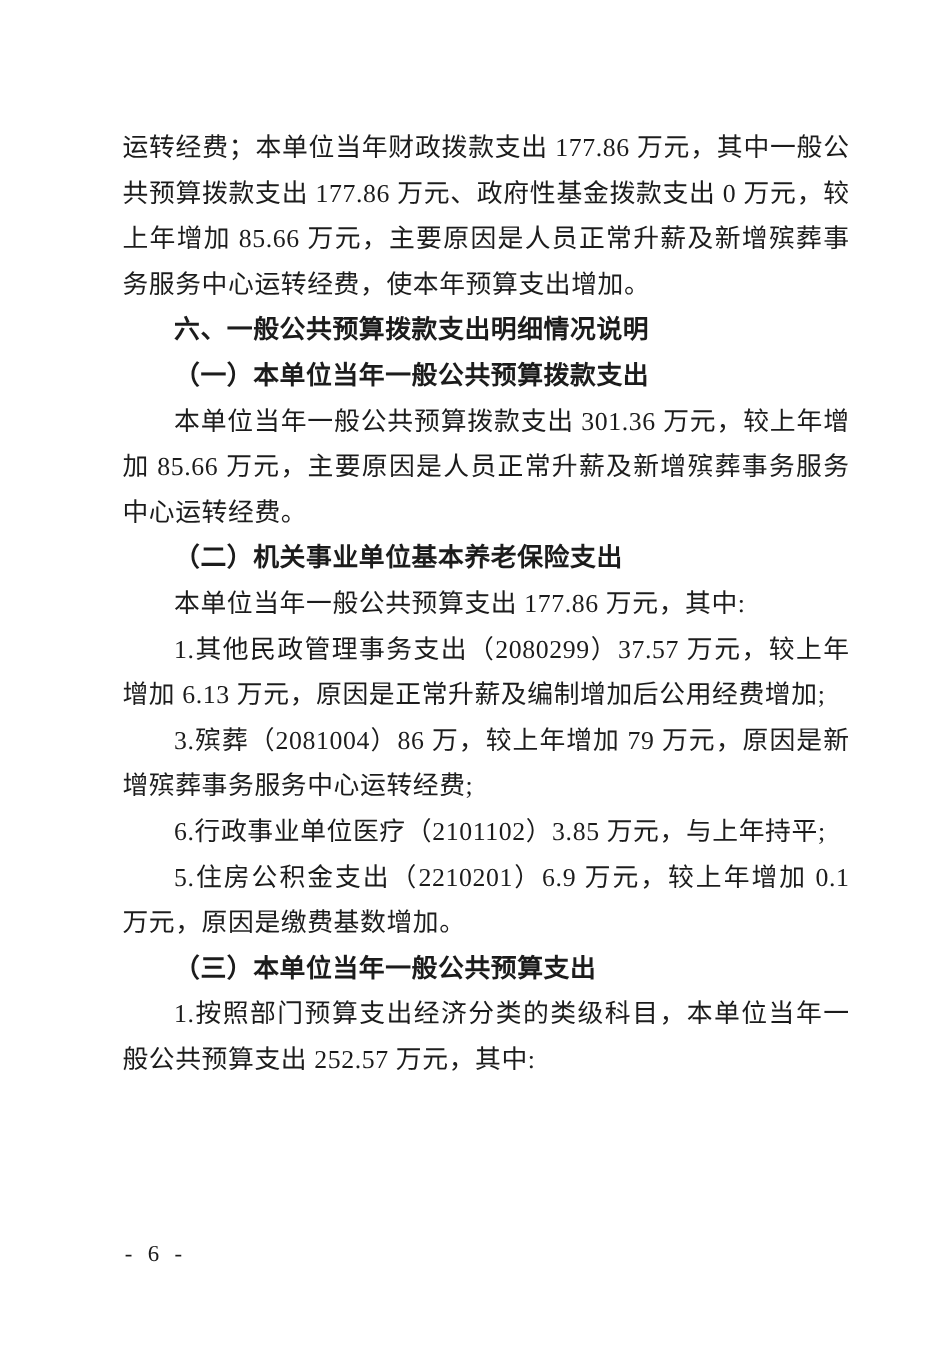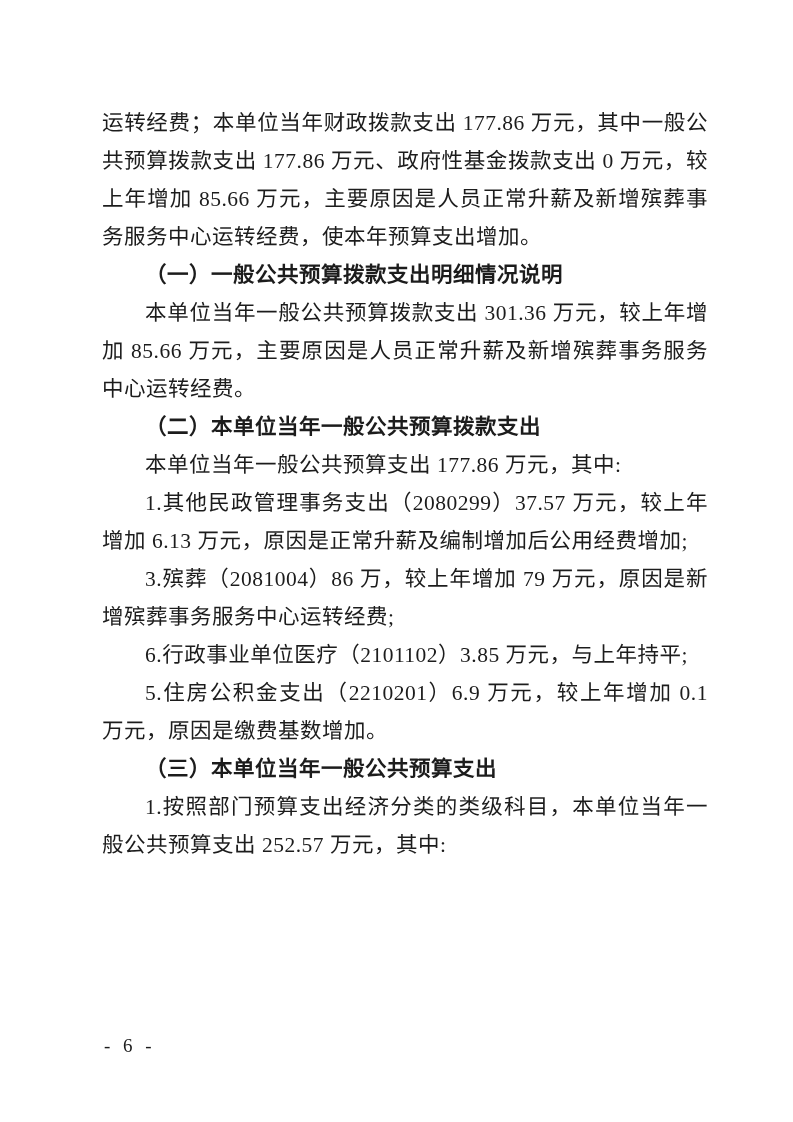--- a/index.html
+++ b/index.html
@@ -56,23 +56,24 @@
     color: #1c1c1c;
     font-family: "Liberation Serif", "DejaVu Serif", serif;
   }
 </style>
 </head>
 <body>
 
 <div class="page">
   <div class="content">
     <p class="no-indent">运转经费；本单位当年财政拨款支出 177.86 万元，其中一般公共预算拨款支出 177.86 万元、政府性基金拨款支出 0 万元，较上年增加 85.66 万元，主要原因是人员正常升薪及新增殡葬事务服务中心运转经费，使本年预算支出增加。</p>
-    <p class="h2 indent">（一）一般公共预算拨款支出明细情况说明</p>
+    <p class="h1 indent">六、一般公共预算拨款支出明细情况说明</p>
+    <p class="h2 indent">（一）本单位当年一般公共预算拨款支出</p>
     <p class="indent">本单位当年一般公共预算拨款支出 301.36 万元，较上年增加 85.66 万元，主要原因是人员正常升薪及新增殡葬事务服务中心运转经费。</p>
-    <p class="h2 indent">（二）本单位当年一般公共预算拨款支出</p>
+    <p class="h2 indent">（二）机关事业单位基本养老保险支出</p>
     <p class="indent">本单位当年一般公共预算支出 177.86 万元，其中:</p>
     <p class="indent">1.其他民政管理事务支出（2080299）37.57 万元，较上年增加 6.13 万元，原因是正常升薪及编制增加后公用经费增加;</p>
     <p class="indent">3.殡葬（2081004）86 万，较上年增加 79 万元，原因是新增殡葬事务服务中心运转经费;</p>
     <p class="indent">6.行政事业单位医疗（2101102）3.85 万元，与上年持平;</p>
     <p class="indent">5.住房公积金支出（2210201）6.9 万元，较上年增加 0.1 万元，原因是缴费基数增加。</p>
     <p class="h2 indent">（三）本单位当年一般公共预算支出</p>
     <p class="indent">1.按照部门预算支出经济分类的类级科目，本单位当年一般公共预算支出 252.57 万元，其中:</p>
   </div>
   <div class="page-number">- 6 -</div>
 </div>

